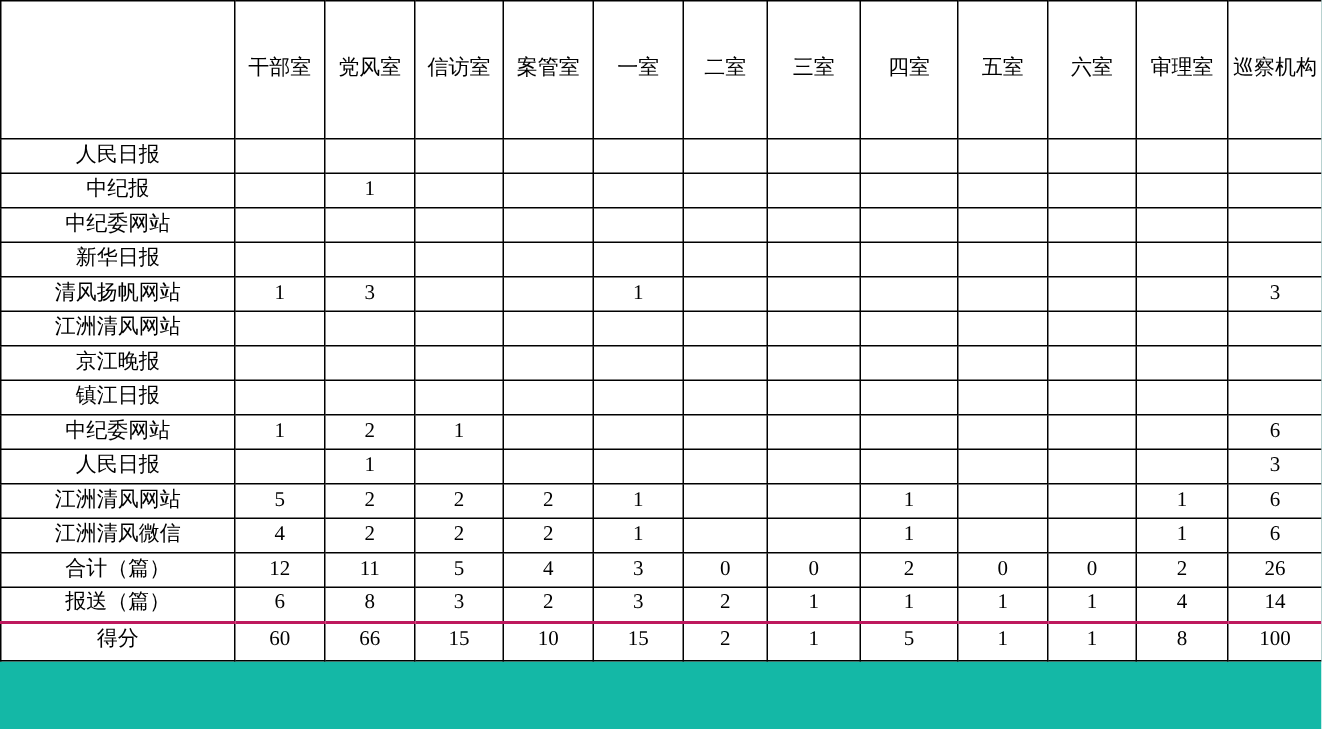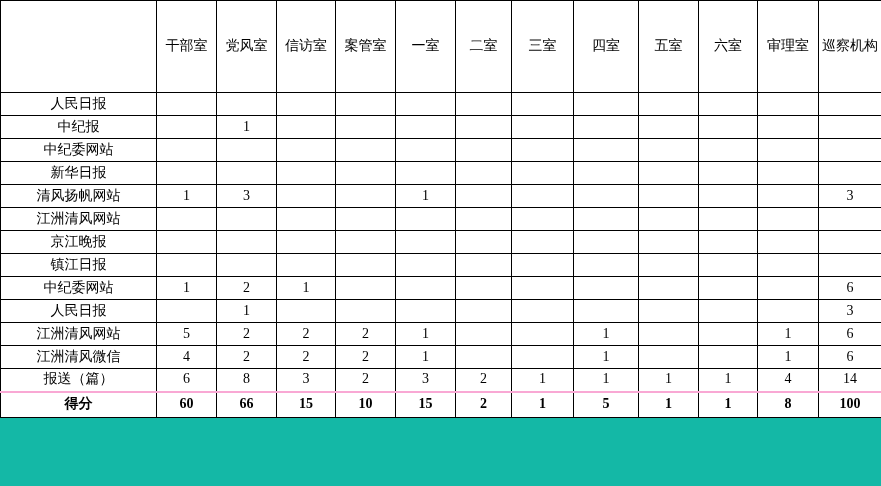--- a/index.html
+++ b/index.html
@@ -33,22 +33,22 @@
     font-weight: normal;
     line-height: 1.35;
     overflow: hidden;
     white-space: normal;
   }
   thead tr { height: 92px; }
   tbody tr { height: 23px; margin-top: 48px; }
   tbody tr.score-row { height: 26px; }
   tbody tr.score-row th,
   tbody tr.score-row td {
-    font-weight: bold;
-    border-top: 2px solid #f9a8d4;
+    font-weight: normal;
+    border-top: 2px solid #be185d;
   }
 </style>
 </head>
 <body>
 
 <div class="table-wrap">
   <table class="score-table">
     <colgroup>
         <col style="width: 156px;">
         <col style="width: 60px;">
@@ -256,20 +256,35 @@
           <td>1</td>
           <td></td>
           <td></td>
           <td>1</td>
           <td></td>
           <td></td>
           <td>1</td>
           <td>6</td>
         </tr>
         <tr>
+          <th>合计（篇）</th>
+          <td>12</td>
+          <td>11</td>
+          <td>5</td>
+          <td>4</td>
+          <td>3</td>
+          <td>0</td>
+          <td>0</td>
+          <td>2</td>
+          <td>0</td>
+          <td>0</td>
+          <td>2</td>
+          <td>26</td>
+        </tr>
+        <tr>
           <th>报送（篇）</th>
           <td>6</td>
           <td>8</td>
           <td>3</td>
           <td>2</td>
           <td>3</td>
           <td>2</td>
           <td>1</td>
           <td>1</td>
           <td>1</td>

